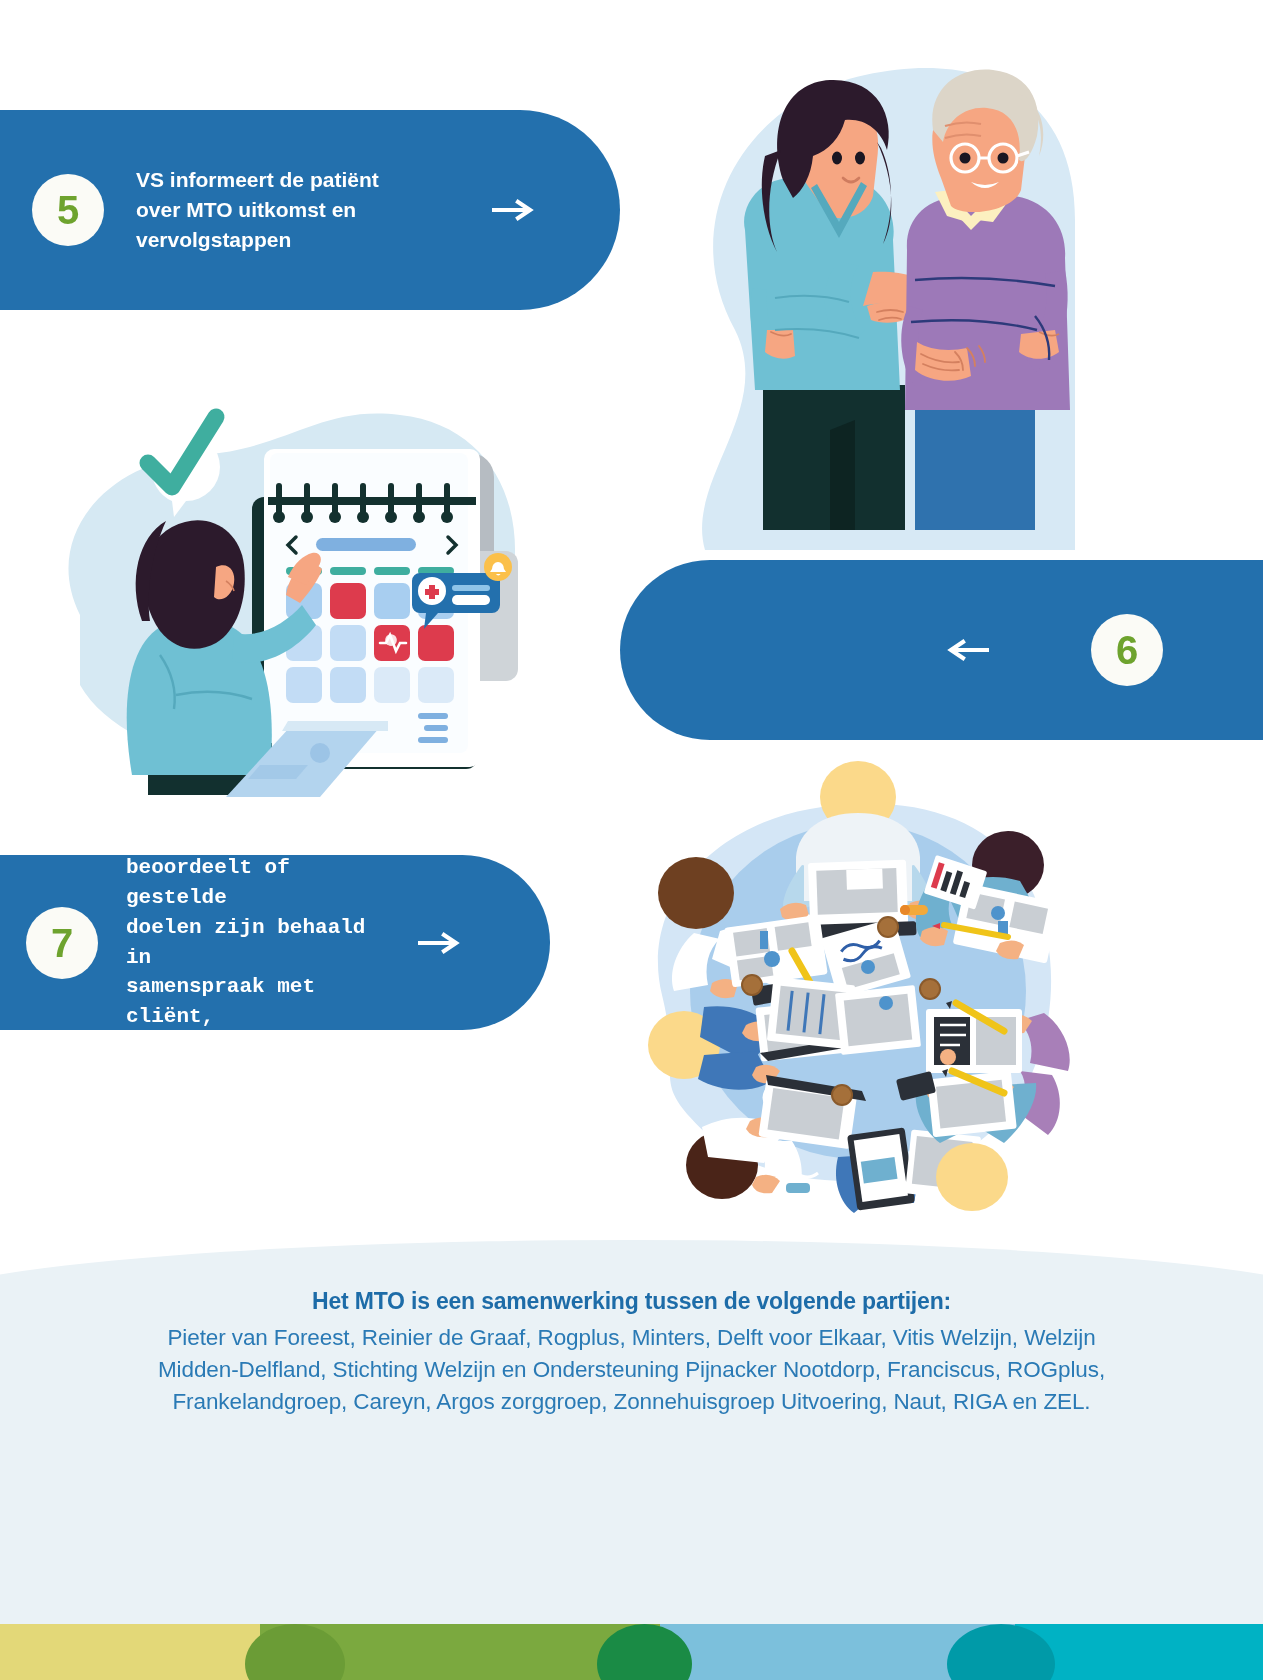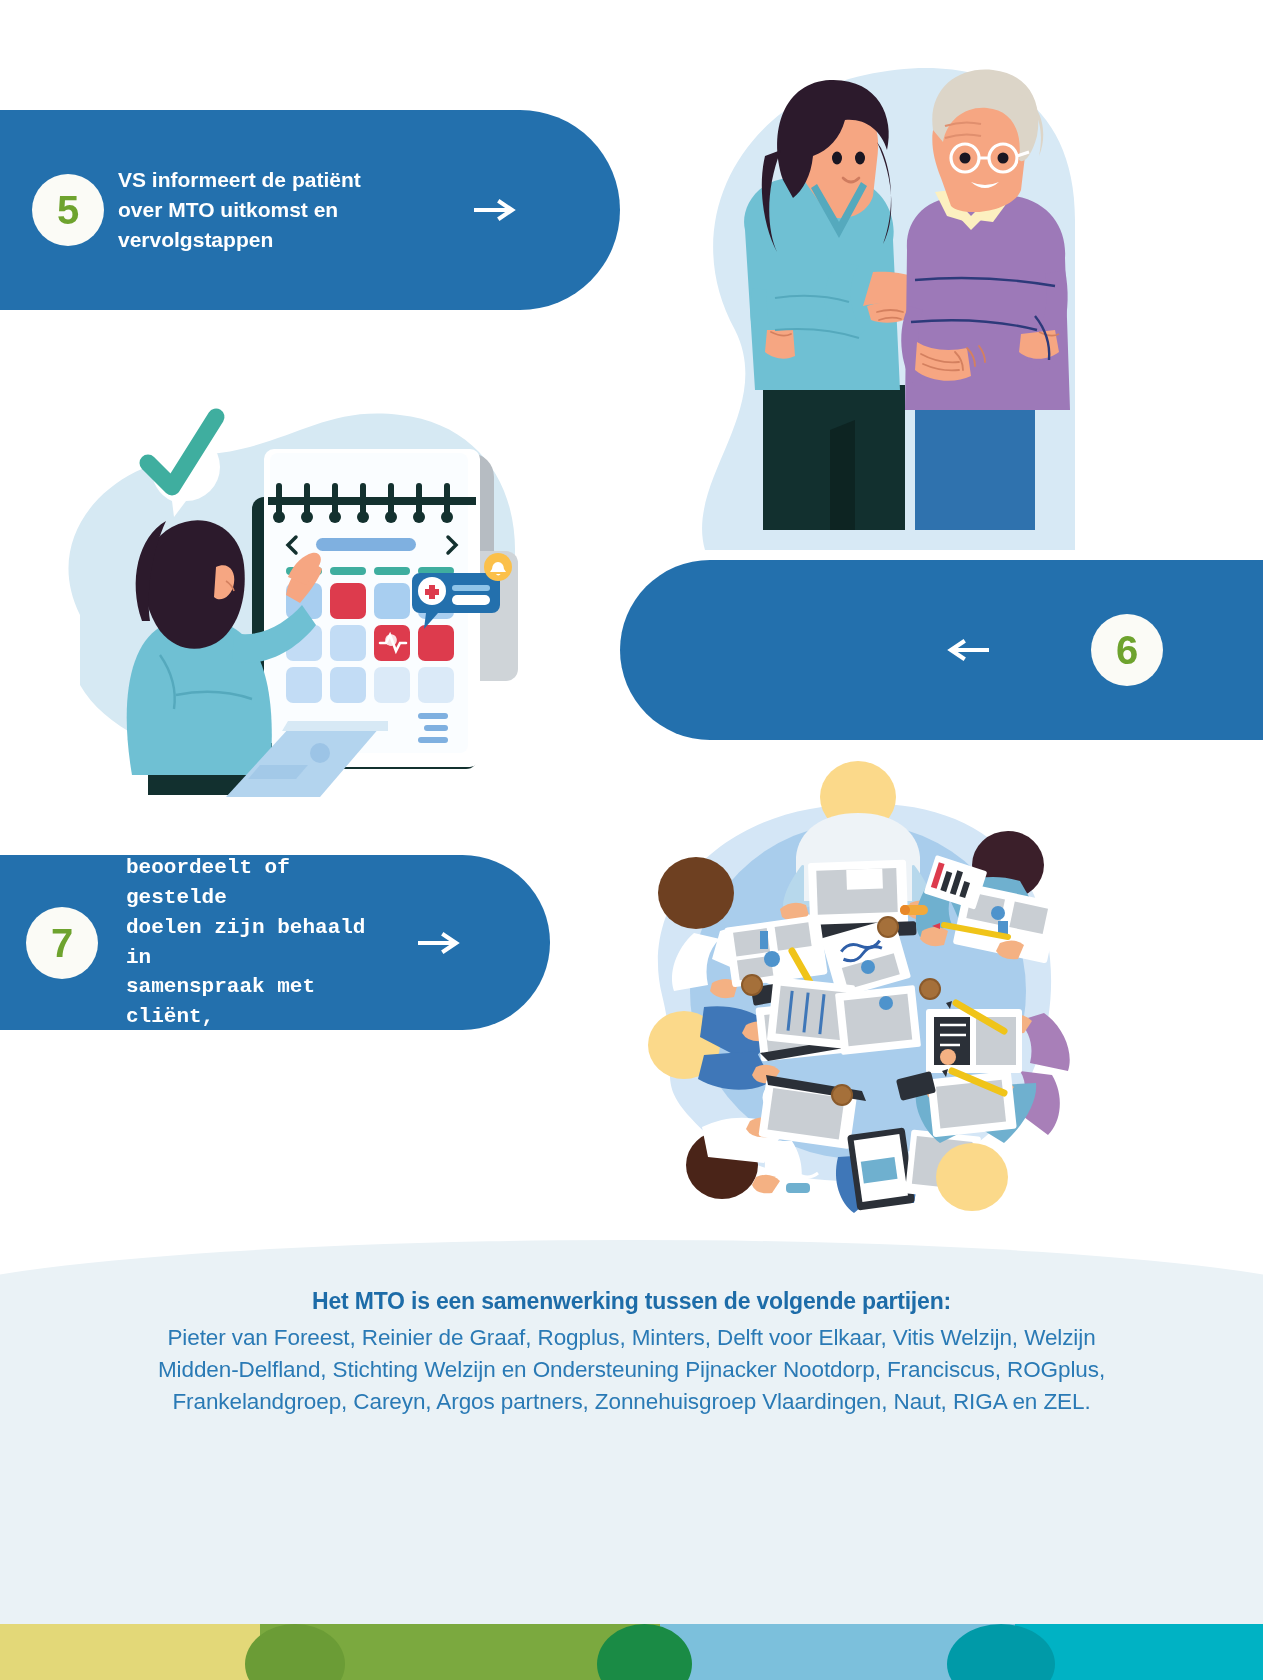--- a/index.html
+++ b/index.html
@@ -45,21 +45,21 @@
     flex:0 0 auto;
     font-size:40px; font-weight:bold; color:#6ea32e;
     line-height:1;
   }
   .card-text {
     font-size:21px; font-weight:bold; line-height:1.42;
     color:#ffffff; white-space:pre-line;
   }
 
   .card-5 .num-circle { margin-left:32px; }
-  .card-5 .card-text  { margin-left:14px; width:300px; }
+  .card-5 .card-text  { margin-left:32px; width:300px; }
   .card-5 .arrow      { margin-left:56px; }
 
   .card-6 { justify-content:flex-end; }
   .card-6 .arrow      { margin-right:66px; }
   .card-6 .card-text  { width:290px; }
   .card-6 .num-circle { margin-left:36px; }
 
   .card-7 .num-circle { margin-left:26px; }
   .card-7 .card-text  { margin-left:28px; width:260px;font-family:Liberation Mono, monospace; }
   .card-7 .arrow      { margin-left:32px; }
@@ -459,21 +459,21 @@
       <circle cx="242" cy="350" r="9" fill="#a5703a"></circle>
       <rect x="300" y="160" width="28" height="10" rx="5" fill="#f2a93b"></rect>
       <rect x="300" y="160" width="10" height="10" rx="5" fill="#e8882a"></rect>
     </svg>
   </div>
 
   <div class="footer-band">
     <div class="footer-shape"></div>
     <div class="footer-inner">
       <div class="footer-title">Het MTO is een samenwerking tussen de volgende partijen:</div>
-      <div class="footer-body">Pieter van Foreest, Reinier de Graaf, Rogplus, Minters, Delft voor Elkaar, Vitis Welzijn, Welzijn Midden-Delfland, Stichting Welzijn en Ondersteuning Pijnacker Nootdorp, Franciscus, ROGplus, Frankelandgroep, Careyn, Argos partners, Zonnehuisgroep Vlaardingen, Naut, RIGA en ZEL.</div>
+      <div class="footer-body">Pieter van Foreest, Reinier de Graaf, Rogplus, Minters, Delft voor Elkaar, Vitis Welzijn, Welzijn Midden-Delfland, Stichting Welzijn en Ondersteuning Pijnacker Nootdorp, Franciscus, ROGplus, Frankelandgroep, Careyn, Argos zorggroep, Zonnehuisgroep Uitvoering, Naut, RIGA en ZEL.</div>
     </div>
   </div>
 
   <div class="colorbar">
     <div class="cb-seg" style="left:0; width:260px; background:#e3d878;"></div>
     <div class="cb-seg" style="left:260px; width:400px; background:#7ba93f;"></div>
     <div class="cb-seg" style="left:660px; width:355px; background:#7cc0dc;"></div>
     <div class="cb-seg" style="left:1015px; width:248px; background:#00b2c4;"></div>
     <div class="cb-cap" style="left:245px; width:100px; background:#6b9c36;"></div>
     <div class="cb-cap" style="left:597px; width:95px; background:#1a8b45;"></div>

